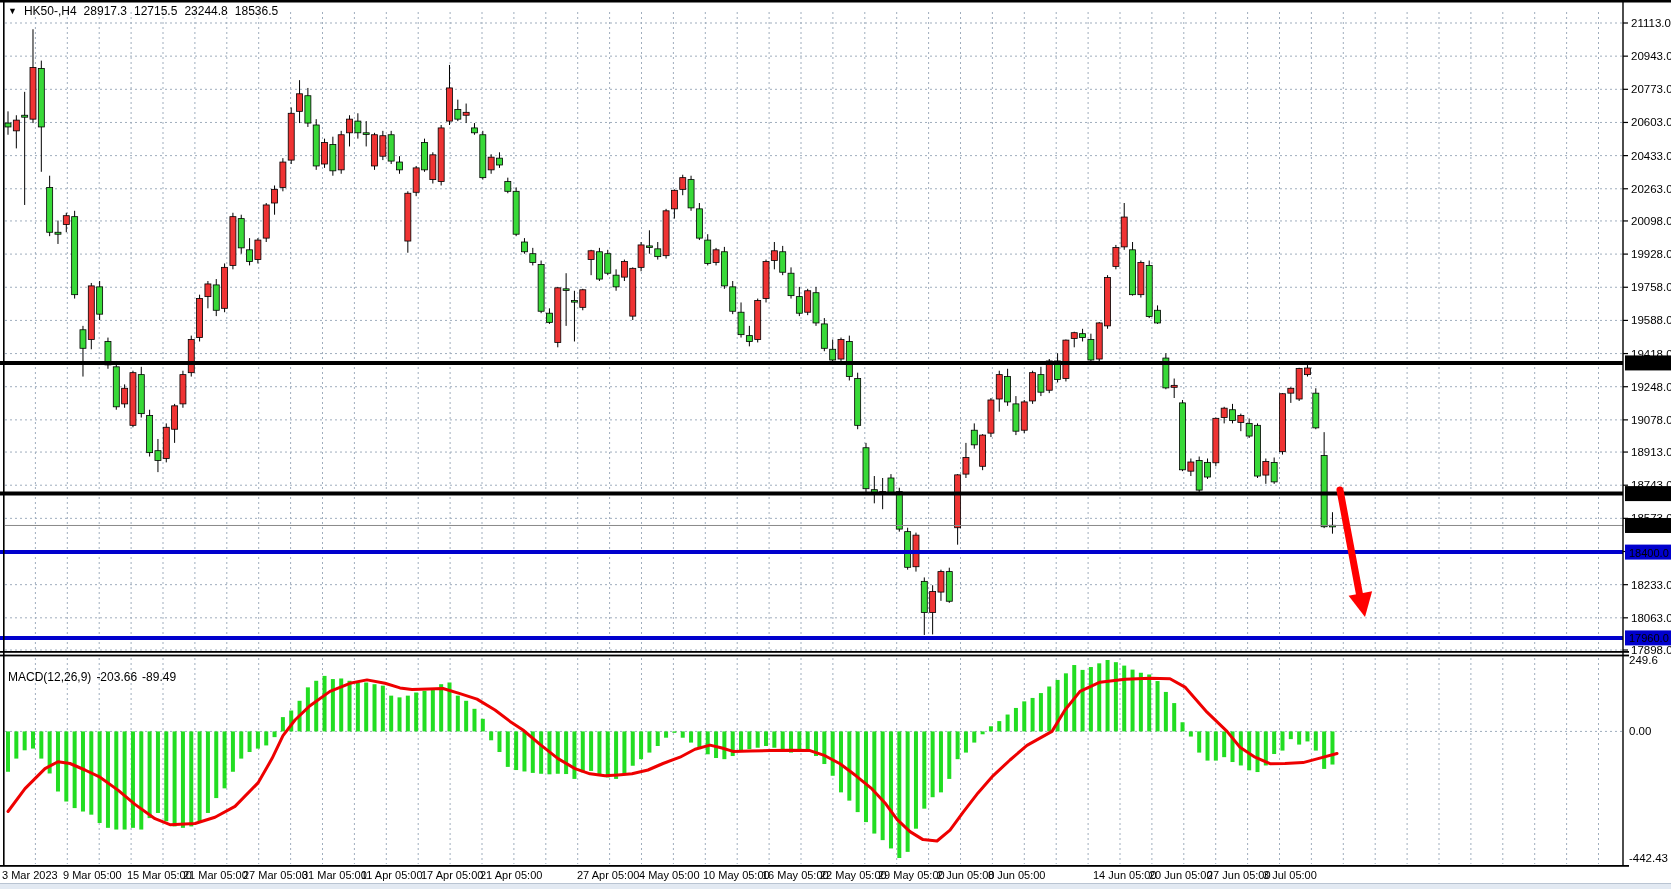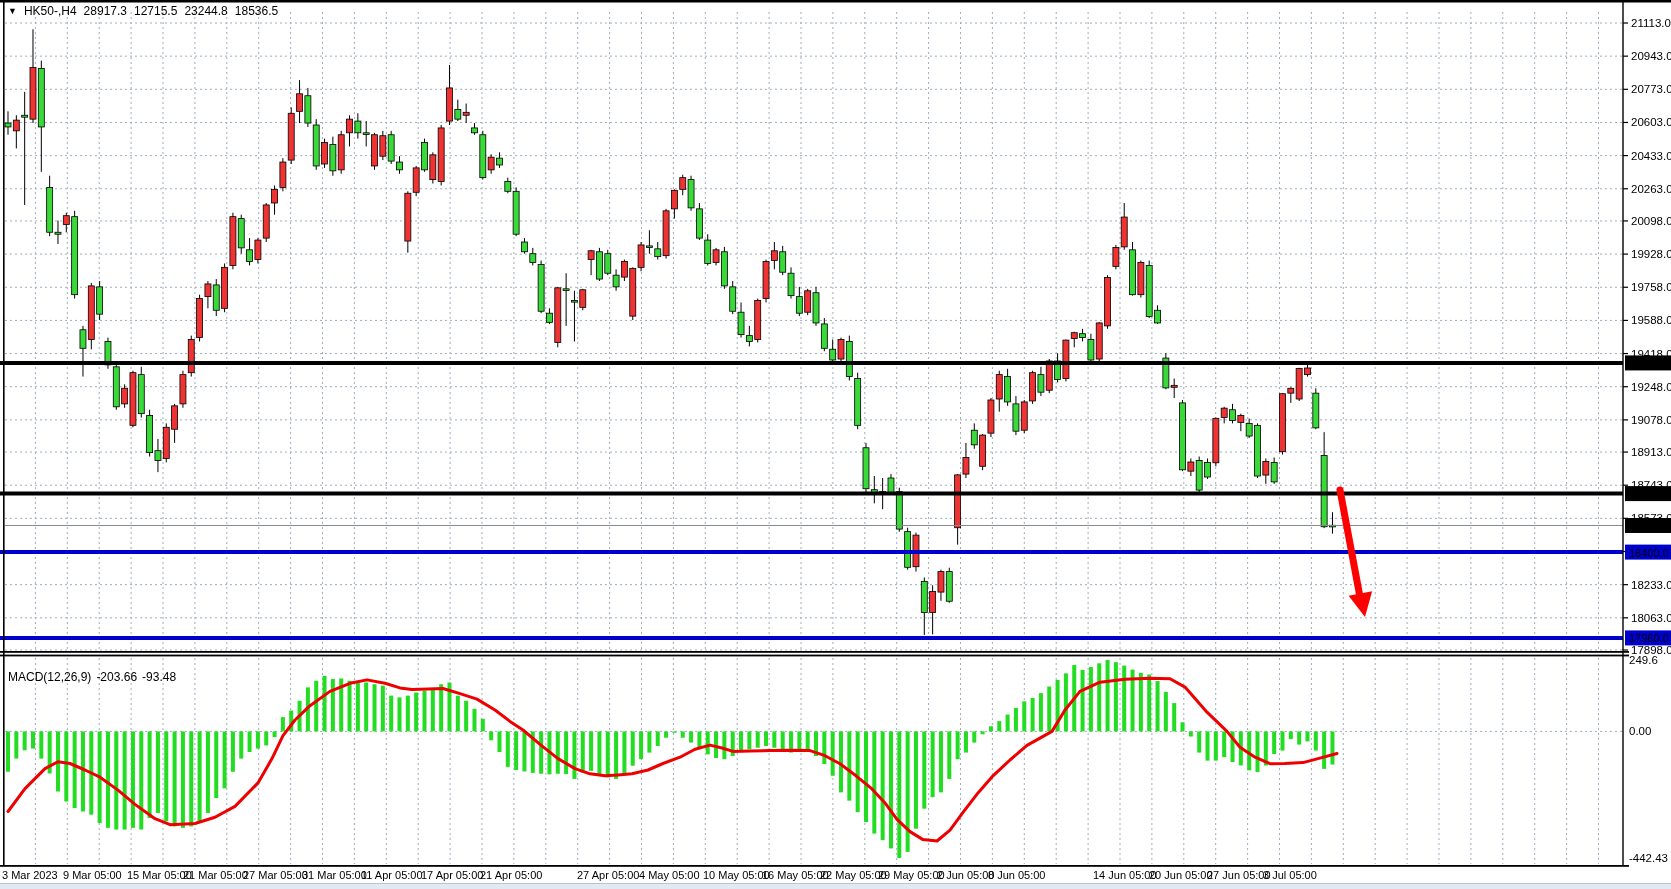--- a/index.html
+++ b/index.html
@@ -742,17 +742,17 @@
     <span>HK50-,H4</span>
     <span>28917.3</span>
     <span>12715.5</span>
     <span>23244.8</span>
     <span>18536.5</span>
   </div>
 
   <div class="macd-label">
     <span>MACD(12,26,9)</span>
     <span>-203.66</span>
-    <span>-93.48</span>
+    <span>-89.49</span>
   </div>
 
   <div class="bottom-strip"></div>
 </div>
 
 </body></html>

